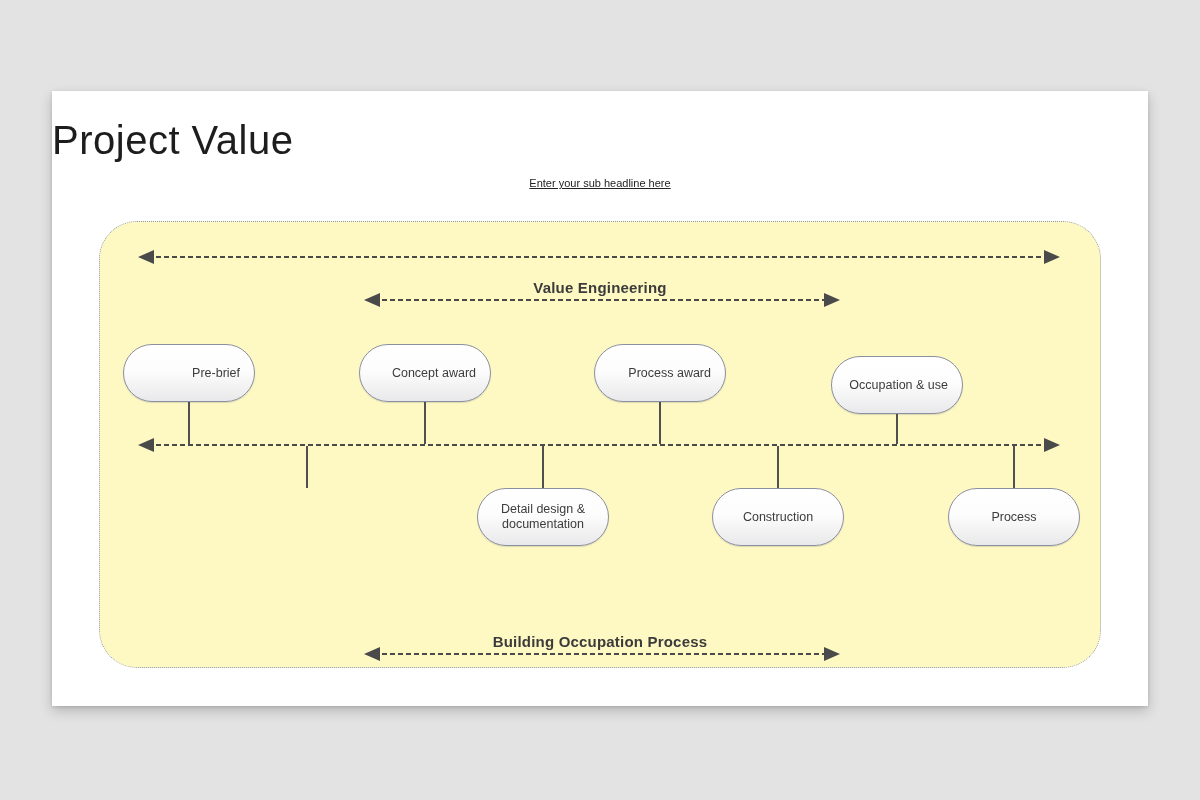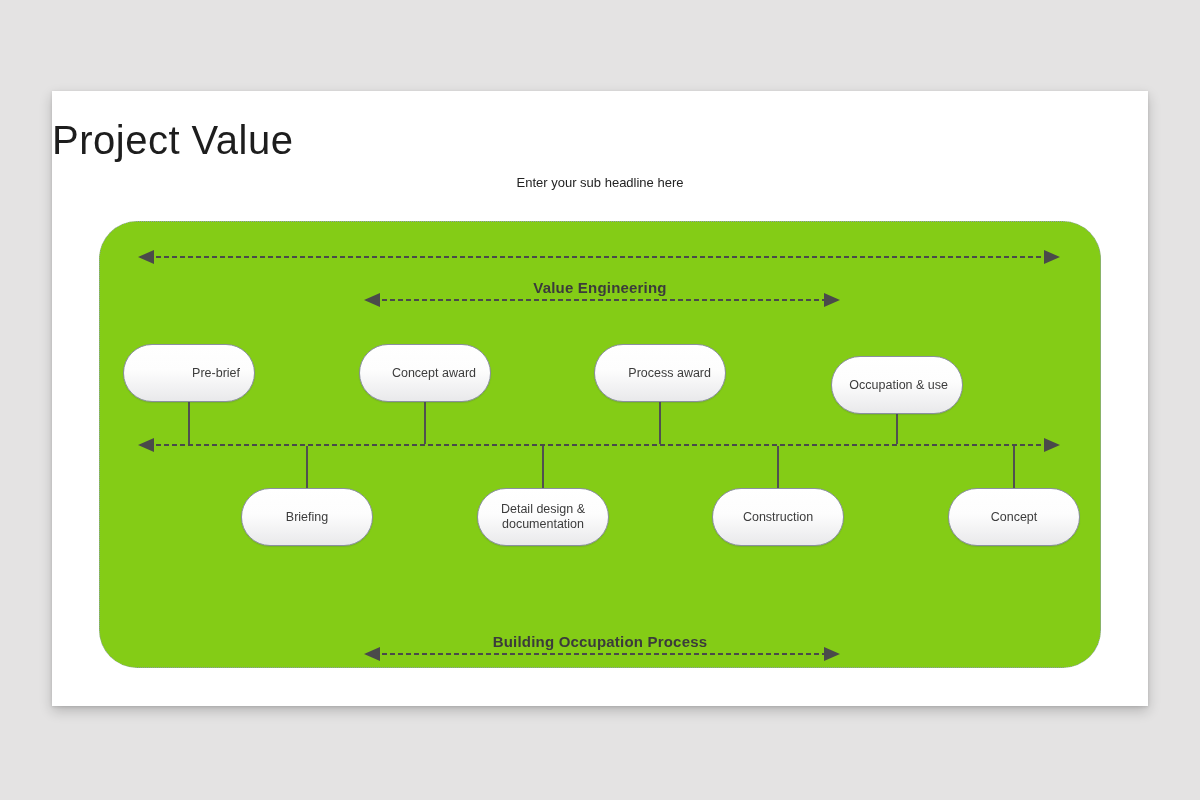--- a/index.html
+++ b/index.html
@@ -22,29 +22,30 @@
     font-size: 40px;
     line-height: 50px;
     font-weight: 400;
     color: #1d1d1d;
     letter-spacing: 0.5px;
   }
   .slide-subtitle {
     position: absolute;
     left: 0; top: 82px; width: 100%;
     text-align: center;
-    font-size: 13px;
+    font-size: 11px;
     line-height: 20px;
     color: #232323;
+    text-decoration: underline;
   }
   .diagram-panel {
     position: absolute;
     left: 47px; top: 130px;
     width: 1002px; height: 447px;
-    background: #84cc16;
+    background: #fef9c3;
     border: 1px dotted #8d99b8;
     border-radius: 38px;
   }
   .arrow-layer {
     position: absolute;
     left: 0; top: 0;
     width: 1002px; height: 447px;
   }
   .band-label {
     position: absolute;
@@ -131,27 +132,24 @@
     <div class="node r1 n-pos1">
       <span>Concept award</span>
     </div>
     <div class="node r1 n-pos2">
       <span>Process award</span>
     </div>
     <div class="node r1 n-pos3">
       <span>Occupation &amp; use</span>
     </div>
 
-    <div class="node r2 n-pos4">
-      <span>Briefing</span>
-    </div>
     <div class="node r2 n-pos5">
       <span>Detail design &amp; documentation</span>
     </div>
     <div class="node r2 n-pos6">
       <span>Construction</span>
     </div>
     <div class="node r2 n-pos7">
-      <span>Concept</span>
+      <span>Process</span>
     </div>
 
   </div>
 </div>
 
 </body></html>

